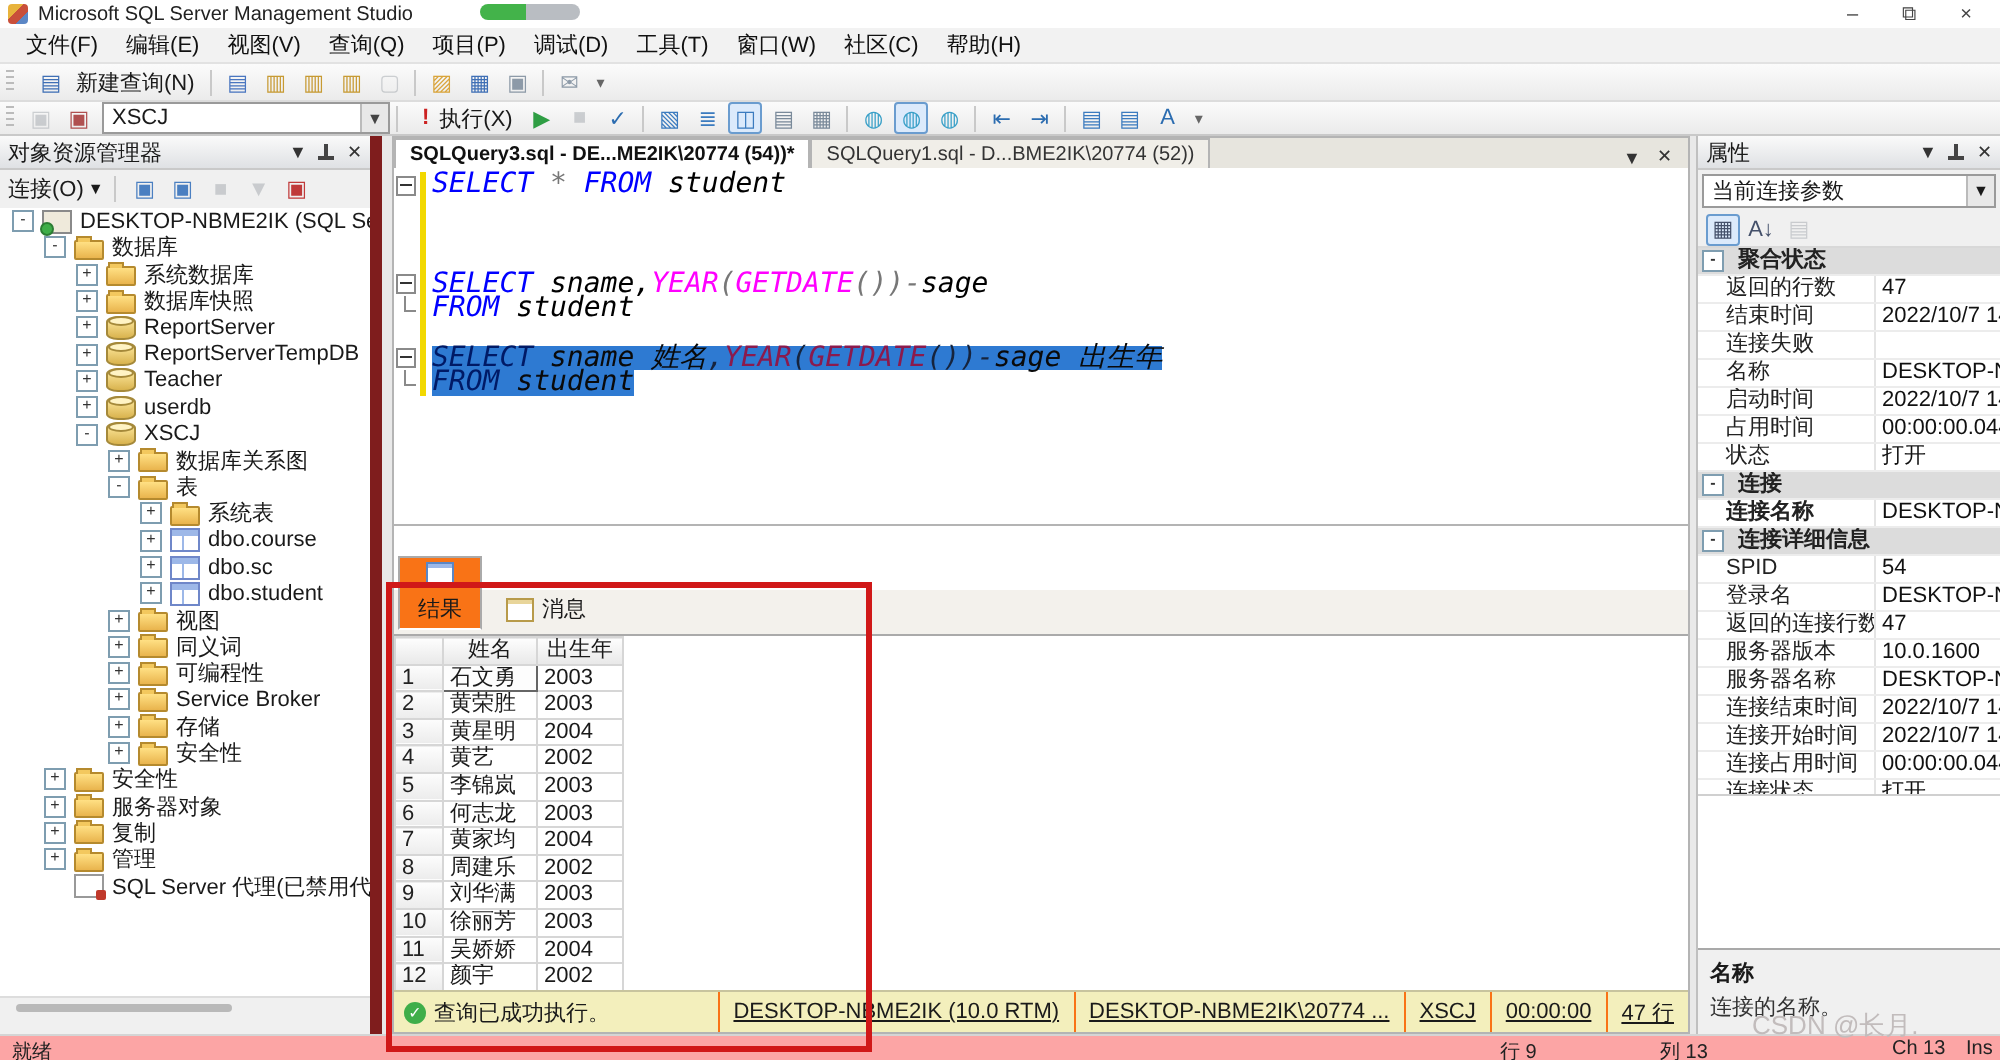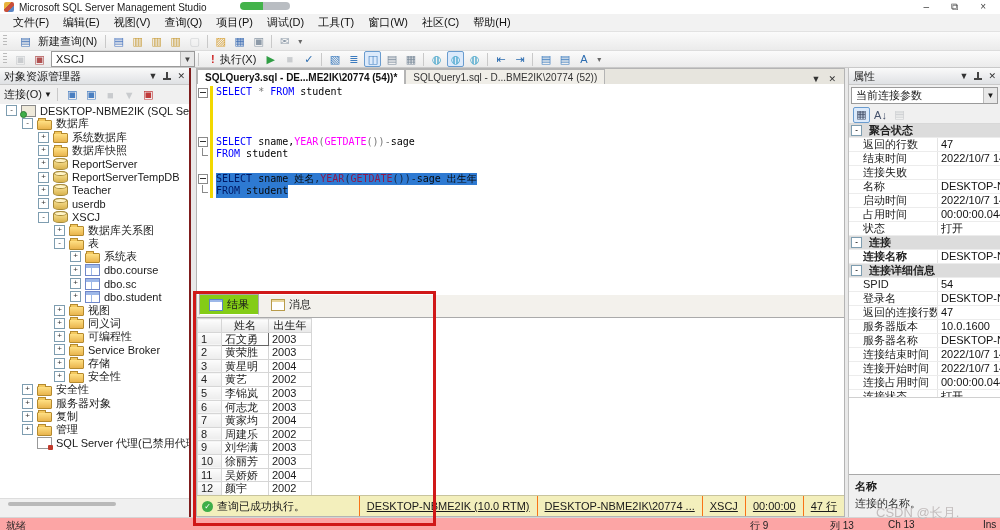--- a/index.html
+++ b/index.html
@@ -25,21 +25,21 @@
   .ticon{width:15px;height:14px;display:inline-flex;align-items:center;justify-content:center;font-size:11px;margin:0 1px;border:1px solid transparent;border-radius:2px;}
   .ticon.pressed{border-color:#6a9ccf;background:#dceafb;}
   .ticon.disabled{opacity:.45;}
   .tbtn{display:flex;align-items:center;gap:3px;padding:0 5px;height:16px;}
   #dbcombo{width:138px;height:14px;background:#fff;border:1px solid #9a9a9a;display:flex;align-items:center;font-size:11px;padding-left:4px;margin-left:2px;}
   #dbcombo .dd{margin-left:auto;width:13px;height:100%;background:#e8e8e8;border-left:1px solid #bbb;display:flex;align-items:center;justify-content:center;font-size:8px;color:#444;}
   .exec-bang{color:#cc2222;font-weight:bold;margin:0 2px 0 4px;}
   .overflow{font-size:8px;color:#666;margin-left:4px;}
   
   #main{position:absolute;left:0;top:68px;width:1000px;height:449px;background:#e9e9e9;}
-  #oe{position:absolute;left:0;top:0;width:191px;height:449px;background:#f0f0f0;border-right:2px solid #7f1d1d;box-sizing:border-box;}
+  #oe{position:absolute;left:0;top:0;width:191px;height:449px;background:#f0f0f0;border-right:6px solid #7f1d1d;box-sizing:border-box;}
   .pane-head{height:16px;background:linear-gradient(#fafafa,#dfe1e4);border-bottom:1px solid #c9c9c9;display:flex;align-items:center;padding:0 4px;font-size:11px;}
   .pane-head .hbtns{margin-left:auto;display:flex;align-items:center;gap:6px;color:#333;font-size:9px;}
   .pin{display:inline-block;width:8px;height:9px;position:relative;}
   .pin:before{content:"";position:absolute;left:3px;top:0;width:2px;height:6px;background:#444;}
   .pin:after{content:"";position:absolute;left:0;top:6px;width:8px;height:2px;background:#444;}
   #oe-toolbar{height:19px;display:flex;align-items:center;padding:0 4px;gap:2px;border-bottom:1px solid #d8d8d8;background:#f0f0f0;font-size:11px;}
   #oe-tree{position:absolute;left:0;top:36px;width:100%;height:395px;background:#fff;overflow:hidden;}
   .trow{height:13.3px;display:flex;align-items:center;white-space:nowrap;}
   .exp{width:9px;height:9px;border:1px solid #7e9db0;background:#fff;font-size:8px;line-height:7px;text-align:center;color:#333;flex:none;margin-right:4px;}
   .exp.none{visibility:hidden;}
@@ -57,37 +57,37 @@
   .ico-agent:after{content:"";position:absolute;right:-2px;bottom:-2px;width:5px;height:5px;background:#c0392b;border-radius:1px;}
   #oe-hscroll{position:absolute;left:0;bottom:8px;width:100%;height:10px;background:#f0f0f0;border-top:1px solid #ddd;}
   #oe-hthumb{position:absolute;left:8px;top:3px;width:108px;height:4px;background:#b9b9b9;border-radius:2px;}
   .vsplit{position:absolute;top:0;height:449px;background:#e9e9e9;}
   
   #editor{position:absolute;left:196px;top:0;width:649px;height:449px;background:#fff;border:1px solid #b4b4b4;box-sizing:border-box;}
   #doctabs{height:15px;background:#e7e5de;display:flex;align-items:flex-end;}
   .dtab{height:14px;display:flex;align-items:center;padding:0 7px;font-size:10px;border:1px solid #b4b4b4;border-bottom:none;background:#f0eee8;color:#333;white-space:nowrap;}
   .dtab.active{background:#fff;font-weight:bold;color:#111;}
   #dtab-btns{margin-left:auto;display:flex;gap:8px;align-items:center;padding:0 8px;font-size:9px;color:#333;}
-  #code{position:relative;height:234px;background:#fff;overflow:hidden;border-bottom:1px solid #b4b4b4;box-sizing:border-box;
-    font-family:"DejaVu Sans Mono","Liberation Mono",monospace;font-size:10px;padding-top:2px;}
+  #code{position:relative;height:179px;background:#fff;overflow:hidden;border-bottom:1px solid #b4b4b4;box-sizing:border-box;
+    font-family:"DejaVu Sans Mono","Liberation Mono",monospace;font-size:14px;padding-top:2px;font-style:italic;}
   #ychange{position:absolute;left:13px;top:2px;width:3px;height:112px;background:#f2d800;}
   .line{height:12.4px;line-height:12.4px;white-space:pre;display:flex;align-items:center;}
   .fold{width:12px;flex:none;position:relative;height:100%;}
   .f-start{position:absolute;left:1px;top:1.5px;width:8px;height:8px;border:1px solid #8a8a8a;background:#fff;}
   .f-start:before{content:"";position:absolute;left:1px;right:1px;top:3px;height:1px;background:#333;}
   .f-end{position:absolute;left:5px;top:0;width:5px;height:7px;border-left:1px solid #8a8a8a;border-bottom:1px solid #8a8a8a;}
   .ctext{margin-left:7px;}
   .k{color:#0000ff;}.i{color:#000;}.f{color:#ff00ff;}.g{color:#777;}
   .line.sel .ctext{background:#2e7ad2;}
   .line.sel .k{color:#001a66;}.line.sel .i{color:#0a0a0a;}.line.sel .f{color:#8b1a4d;}.line.sel .g{color:#16243d;}
   
   #results{position:absolute;left:0;top:226px;width:647px;height:221px;background:#f3f1ec;}
   #rtabs{height:20px;display:flex;align-items:flex-end;padding-left:2px;gap:2px;}
   .rtab{display:flex;align-items:center;gap:4px;padding:2px 9px;font-size:11px;border:1px solid transparent;}
-  .rtab.active{background:#84cc16;border-color:#aaa;border-bottom-color:#fff;}
+  .rtab.active{background:#f97316;border-color:#aaa;border-bottom-color:#fff;flex-direction:column;}
   .rico{width:12px;height:10px;display:inline-block;}
   .rico-grid{background:#fff;border:1px solid #5b86c5;box-shadow:inset 0 2px #9db8e8;}
   .rico-msg{background:#fff;border:1px solid #b89b4a;box-shadow:inset 0 2px #e8d59a;}
   #rgrid{position:absolute;left:0;top:22px;width:100%;height:179px;background:#fff;border-top:1px solid #aaa;overflow:hidden;}
   table.grid{border-collapse:collapse;font-size:11px;}
   .grid th,.grid td{border:1px solid #d6d6d6;padding:0 3px;height:12.6px;line-height:12.6px;font-weight:normal;white-space:nowrap;overflow:hidden;}
   .grid th{background:linear-gradient(#fdfdfd,#e8e8e8);text-align:center;}
   .grid td.num{background:linear-gradient(#fdfdfd,#ececec);width:17px;color:#222;}
   .grid td.name{width:40px;}
   .grid td.year{width:36px;}
@@ -613,17 +613,17 @@
     <div id="pfill"></div>
     <div id="pdesc">
       <div class="dt">名称</div>
       <div class="dx">连接的名称。</div>
     </div>
   </div>
 </div>
 
 <div id="statusbar">
   <span class="sl">就绪</span>
-  <span id="scells"><span class="scell" style="left: 750px;">行 9</span><span class="scell" style="left: 830px;">列 13</span><span class="scell" style="left: 888px;">Ch 13</span><span class="scell" style="left: 983px;">Ins</span></span>
+  <span id="scells"><span class="scell" style="left: 750px;">行 9</span><span class="scell" style="left: 830px;">列 13</span><span class="scell" style="left: 946px;">Ch 13</span><span class="scell" style="left: 983px;">Ins</span></span>
 </div>
 
 <div id="redbox"></div>
 <div id="watermark">CSDN @长月.</div>
 
 </body></html>

